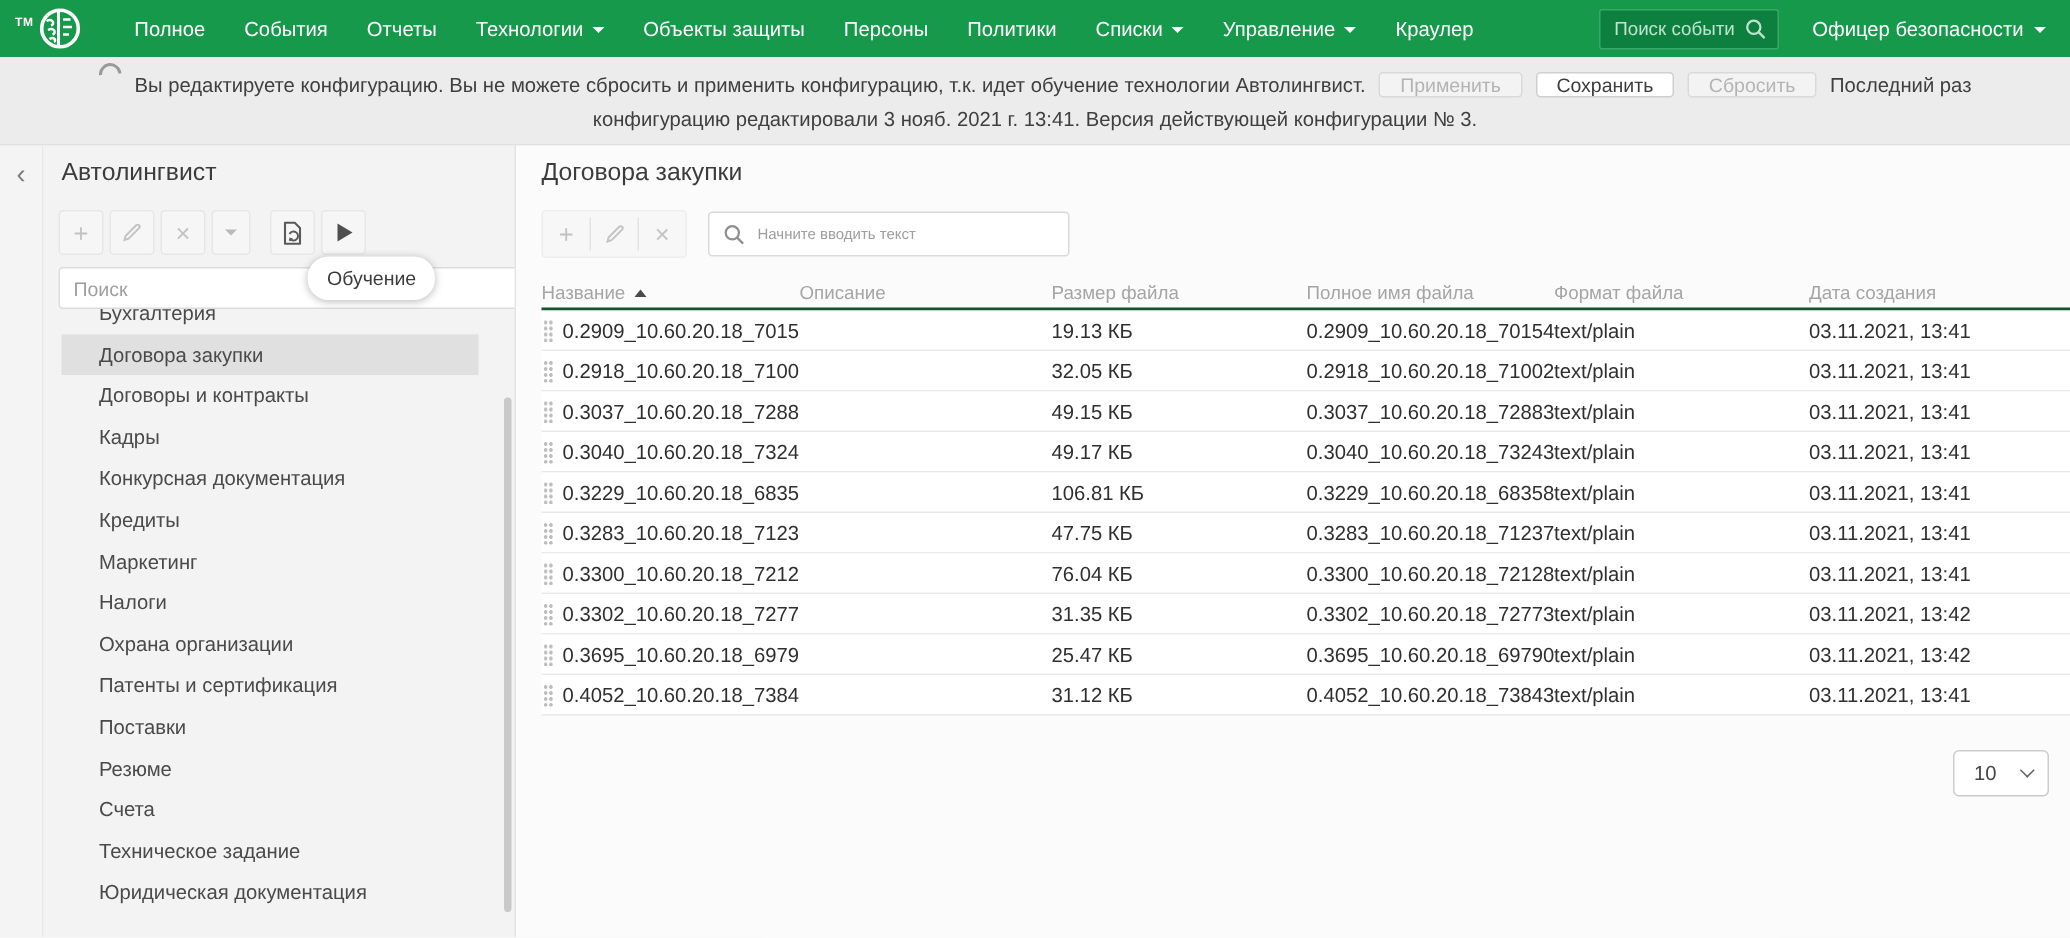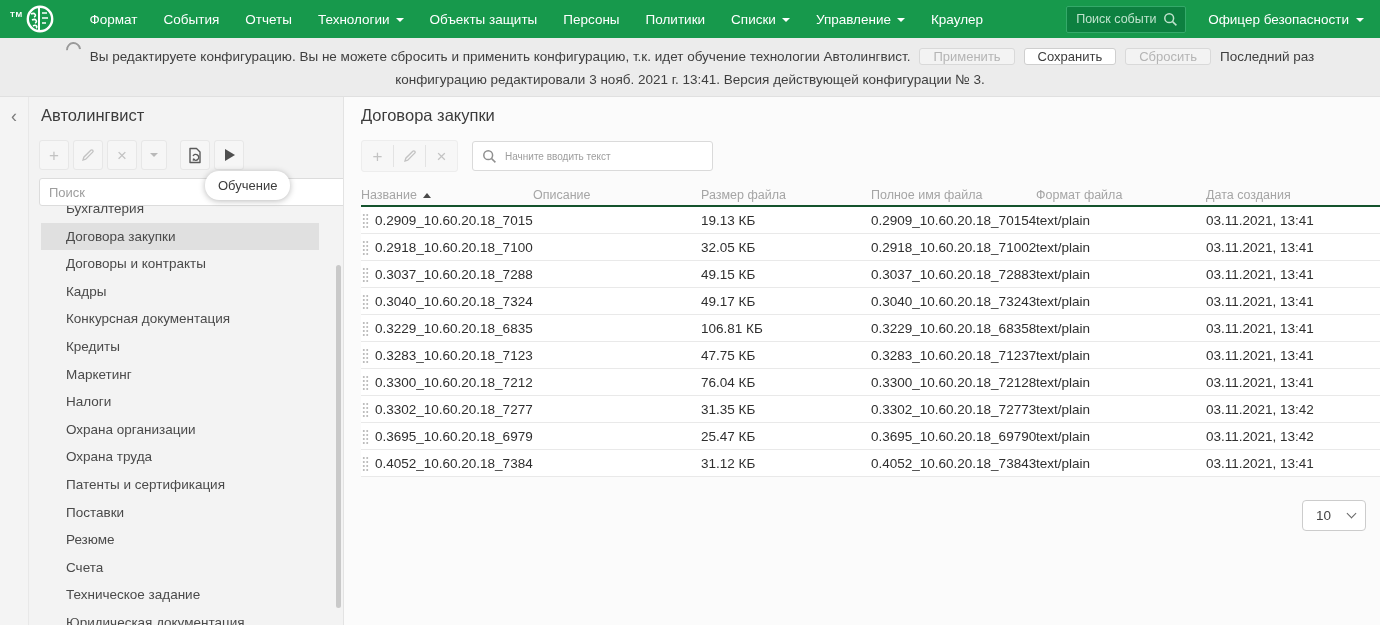--- a/index.html
+++ b/index.html
@@ -170,21 +170,21 @@
           <path d="M6 10 C10 8, 12 12, 9 13" stroke="#ffffff" stroke-width="1.6" fill="none"></path>
           <path d="M7 16 C11 14, 13 18, 10 19" stroke="#ffffff" stroke-width="1.6" fill="none"></path>
           <path d="M8 22 C11 20, 13 23, 11 24" stroke="#ffffff" stroke-width="1.6" fill="none"></path>
           <path d="M17 9 L22 9 M17 14 L23 14 M17 19 L21 19" stroke="#ffffff" stroke-width="1.6" fill="none"></path>
         </svg>
       </span>
     </div>
     <nav style="display:flex; align-items:center;">
 
         <a class="nav-link">
-          <span>Формат</span>
+          <span>Полное</span>
 
         </a>
 
         <a class="nav-link">
           <span>События</span>
 
         </a>
 
         <a class="nav-link">
           <span>Отчеты</span>
@@ -308,21 +308,20 @@
           <div class="cat-item">Конкурсная документация</div>
 
           <div class="cat-item">Кредиты</div>
 
           <div class="cat-item">Маркетинг</div>
 
           <div class="cat-item">Налоги</div>
 
           <div class="cat-item">Охрана организации</div>
 
-          <div class="cat-item">Охрана труда</div>
 
           <div class="cat-item">Патенты и сертификация</div>
 
           <div class="cat-item">Поставки</div>
 
           <div class="cat-item">Резюме</div>
 
           <div class="cat-item">Счета</div>
 
           <div class="cat-item">Техническое задание</div>

